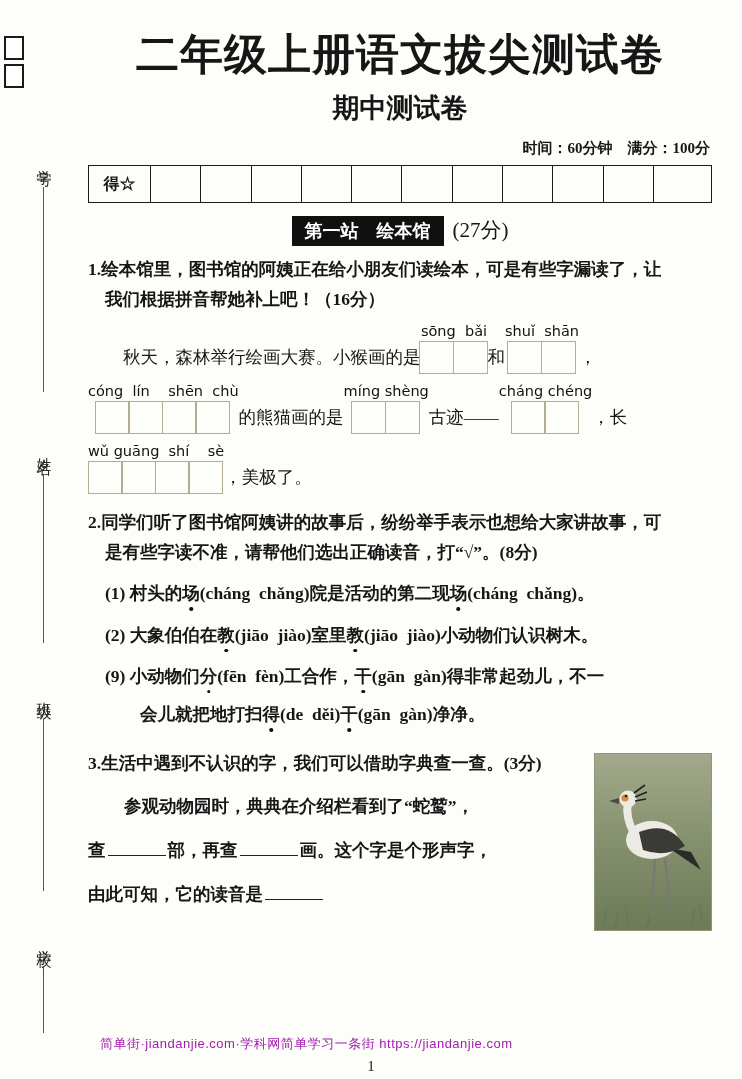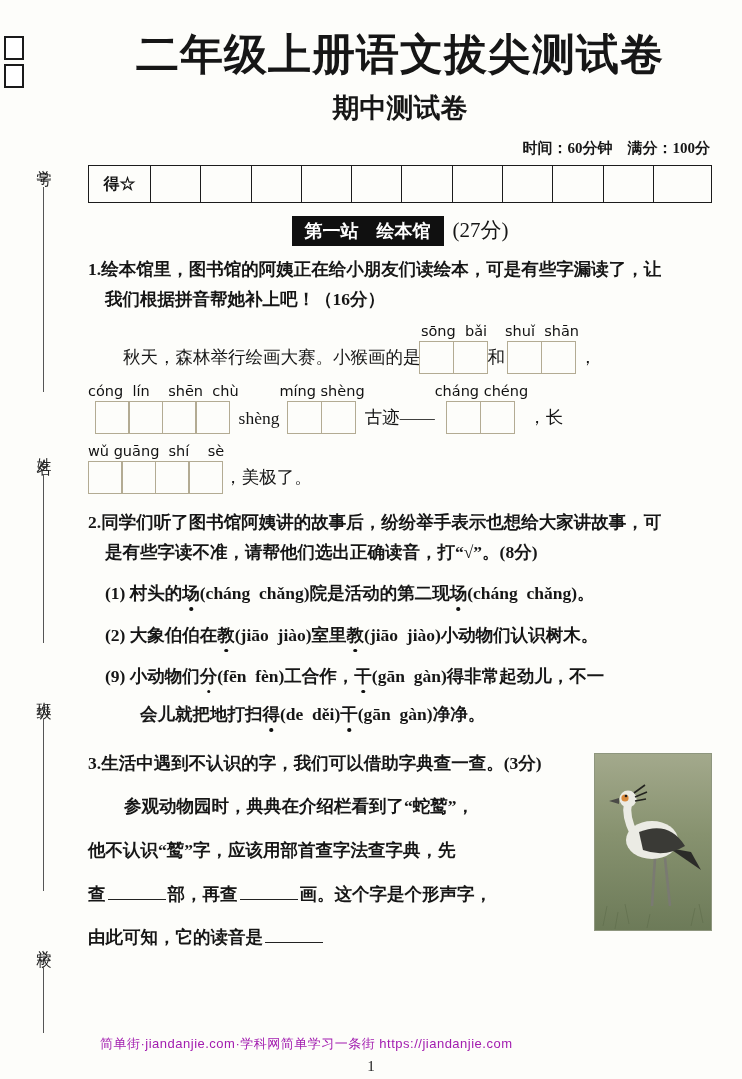--- a/index.html
+++ b/index.html
@@ -144,21 +144,21 @@
       <div class="pline">
         <span class="pgroup">
           <span class="pinyin">cóng  lín    shēn  chù</span>
           <span class="boxes">
               <span class="wbox"></span>
               <span class="wbox"></span>
               <span class="wbox"></span>
               <span class="wbox"></span>
             </span>
         </span>
-        <span class="t">shèng</span>
+        <span class="t">的熊猫画的是</span>
         <span class="pgroup">
           <span class="pinyin">míng shèng</span>
           <span class="boxes">
               <span class="wbox"></span>
               <span class="wbox"></span>
             </span>
         </span>
         <span class="t">古迹——</span>
         <span class="pgroup">
           <span class="pinyin">cháng chéng</span>
@@ -216,21 +216,20 @@
             <circle cx="33" cy="45" r="8.5" fill="#ebebe4"></circle>
             <circle cx="30" cy="44" r="3.6" fill="#d98a3d"></circle>
             <circle cx="31" cy="42" r="1.3" fill="#1c1c1c"></circle>
             <path d="M24 44 L14 47 L24 50 Z" fill="#4a4a46"></path>
             <path d="M39 39 L50 31 M40 43 L52 38 M40 47 L51 45" stroke="#23231f" stroke-width="1.6" fill="none"></path>
           </g>
         </svg>
       </div>
       <p class="q-line">3.生活中遇到不认识的字，我们可以借助字典查一查。(3分)</p>
       <p class="q-line ind2p">参观动物园时，典典在介绍栏看到了“蛇鹫”，</p>
-      <p class="q-line">他不认识“鹫”字，应该用部首查字法查字典，先</p>
       <p class="q-line"><span>查</span><span class="blank"></span><span>部，再查</span><span class="blank"></span><span>画。这个字是个形声字，</span></p>
       <p class="q-line"><span>由此可知，它的读音是</span><span class="blank"></span></p>
     </div>
   </main>
 
   <div class="footer">简单街·jiandanjie.com·学科网简单学习一条街 https://jiandanjie.com</div>
   <div class="pagenum">1</div>
 </div>
 
 </body></html>

